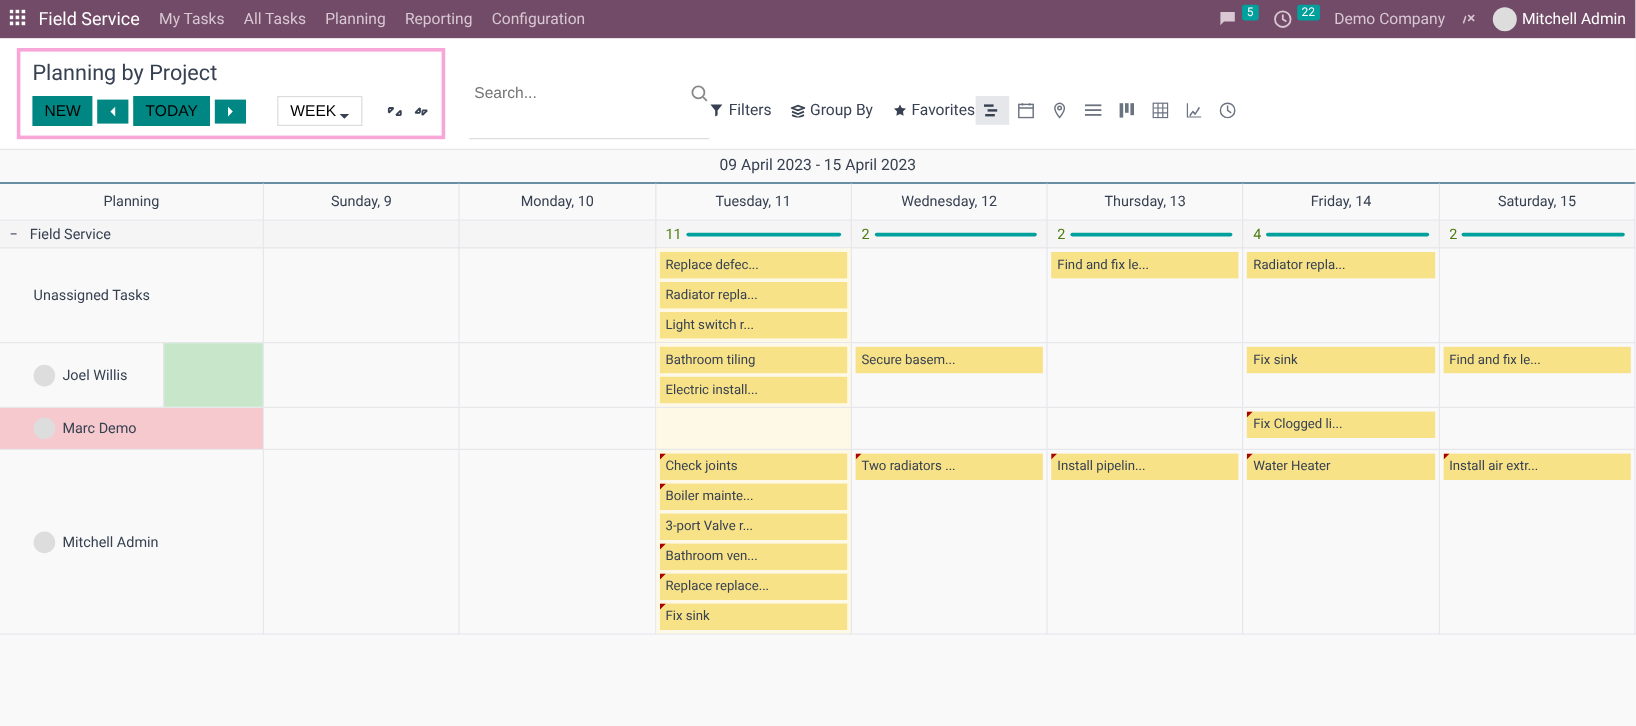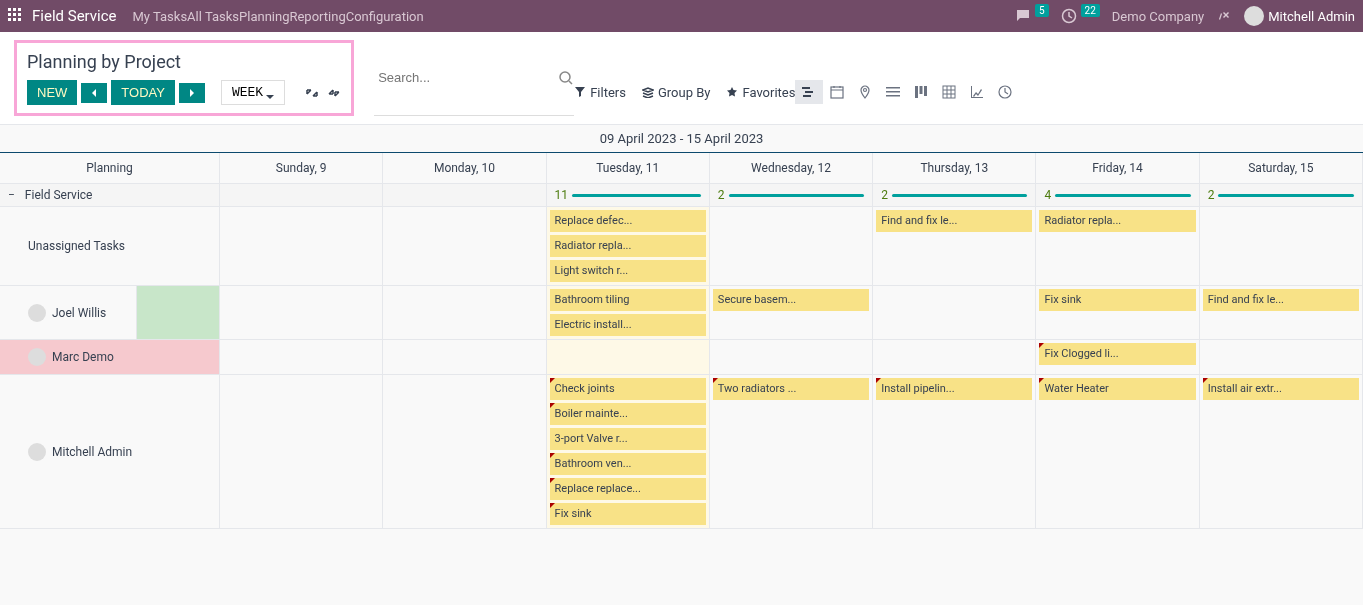--- a/index.html
+++ b/index.html
@@ -2,36 +2,36 @@
 <html><head>
 <meta charset="utf-8">
 <style>
   * { box-sizing: border-box; margin: 0; padding: 0; }
   html, body { font-family: -apple-system, BlinkMacSystemFont, "Segoe UI", Roboto, sans-serif; font-size: 13px; color: #374151; background: #f9f9f9; }
   
   
   .topnav { background: #714B67; color: #fff; height: 32px; display: flex; align-items: center; padding: 0 8px; }
   .topnav .apps-icon { width: 16px; height: 16px; margin-right: 8px; cursor: pointer; }
   .topnav .brand { font-size: 15px; font-weight: 400; margin-right: 16px; }
-  .topnav .menu { display: flex; }
+  .topnav .menu { display: flex; gap: 16px; }
   .topnav .menu a { color: #d9c8d3; font-size: 13px; cursor: pointer; }
   .topnav .spacer { flex: 1; }
   .topnav .right { display: flex; align-items: center; gap: 12px; }
   .topnav .icon-btn { position: relative; cursor: pointer; display: flex; align-items: center; gap: 4px; color: #d9c8d3; }
   .topnav .badge { background: #00a09d; color: #fff; font-size: 10px; padding: 1px 4px; border-radius: 2px; position: relative; top: -6px; }
   .topnav .avatar { width: 20px; height: 20px; border-radius: 50%; background: #ddd; display: inline-block; }
   
   
   .control-panel { display: flex; width: 100%; padding: 8px 16px 8px 14px; background: #fff; }
   .control-left { border: 3px solid #F8A6D7; padding: 8px 10px; }
   .control-title { font-size: 18px; font-weight: 400; color: #374151; margin-bottom: 8px; }
   .control-buttons { display: flex; gap: 4px; align-items: center; }
-  .btn-teal { background: #008784; color: #fef9c3; border: none; padding: 5px 10px; font-size: 13px; cursor: pointer; }
+  .btn-teal { background: #008784; color: #000000; border: none; padding: 5px 10px; font-size: 13px; cursor: pointer; }
   .btn-teal.icon-only { padding: 5px 8px; }
-  .btn-white { background: #fff; border: 1px solid #ddd; padding: 4px 10px; font-size: 13px; cursor: pointer; display: flex; align-items: flex-end; gap: 3px; margin-left: 12px; font-family: Liberation Mono, monospace; }
+  .btn-white { background: #fff; border: 1px solid #ddd; padding: 4px 10px; font-size: 13px; cursor: pointer; display: flex; align-items: flex-end; gap: 3px; margin-left: 22px; }
   .expand-icons { display: flex; gap: 8px; margin-left: 16px; }
   .expand-icons span { cursor: pointer; color: #374151; }
   
   .control-right { flex: 1; padding-left: 20px; display: flex; flex-direction: row; }
   .search-row { display: flex; align-items: center; border-bottom: 1px solid #ddd; padding: 2px 0; }
   .search-input { flex: 1; border: none; outline: none; font-size: 13px; padding: 4px; }
   .search-icon { color: #888; cursor: pointer; }
   
   .filter-row { display: flex; align-items: center; justify-content: flex-start; margin-top: 28px; }
   .filter-left { display: flex; gap: 16px; }

